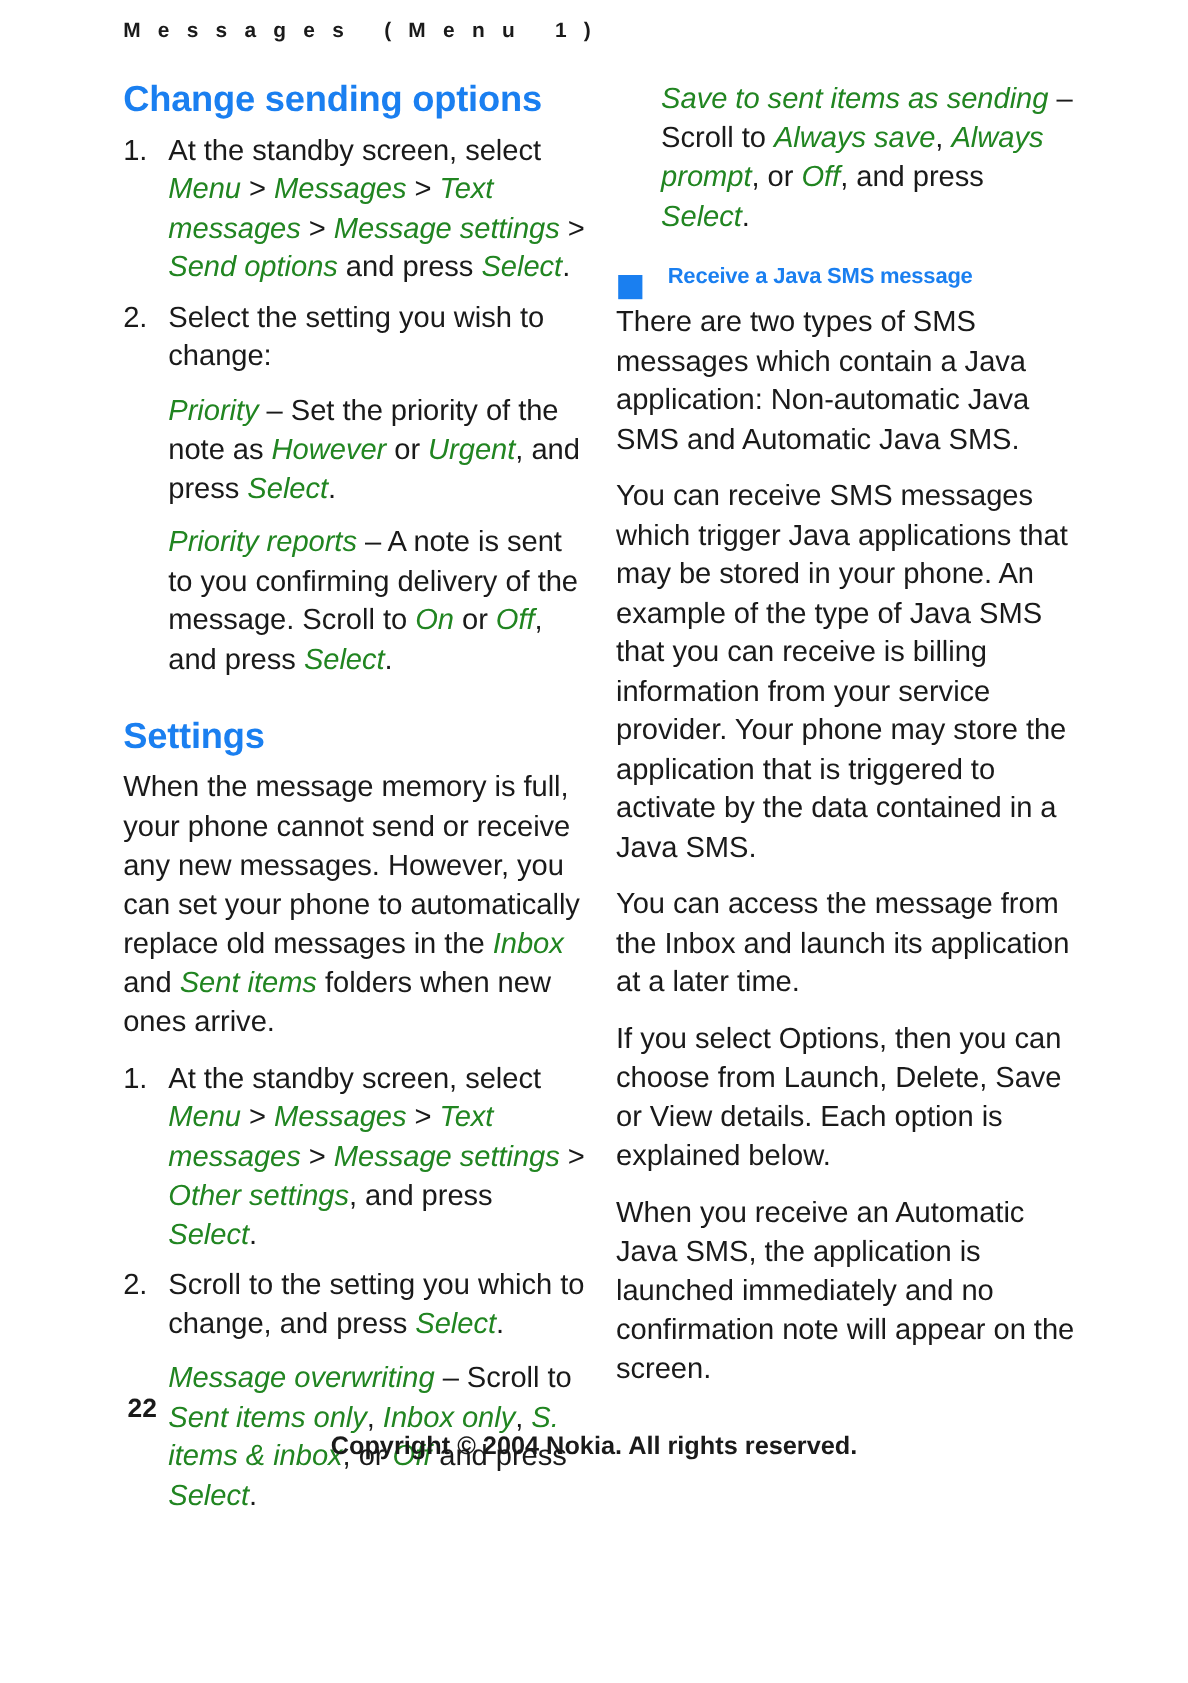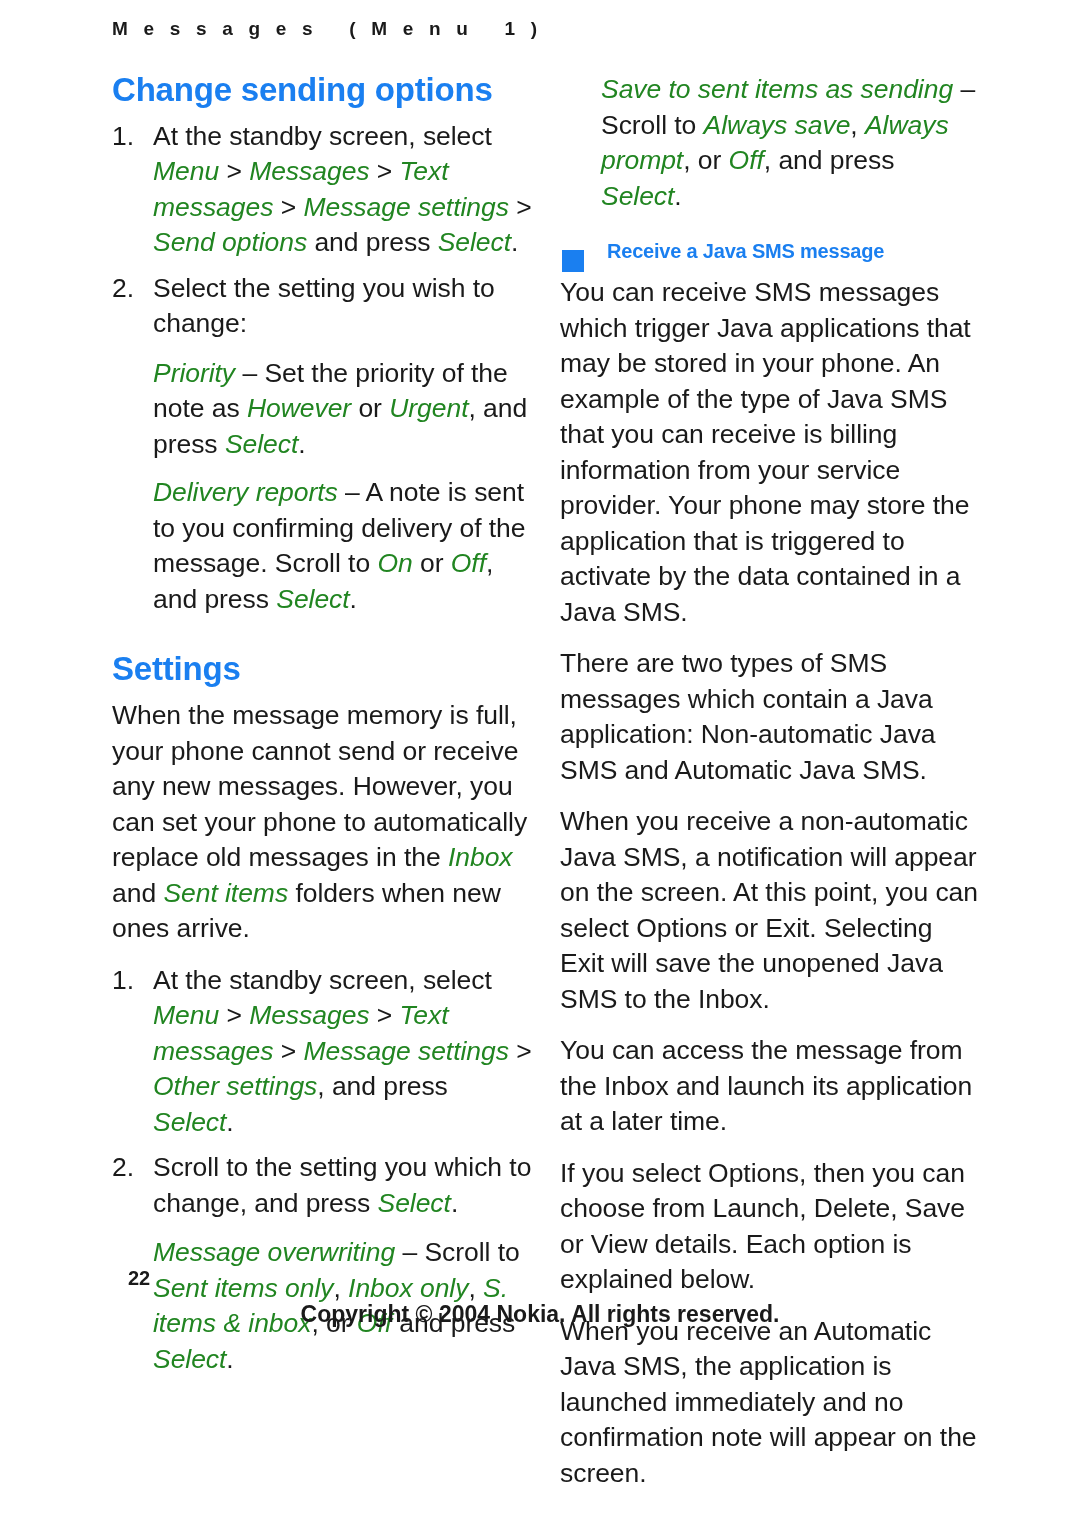--- a/index.html
+++ b/index.html
@@ -132,23 +132,23 @@
   
   .footer {
     position: absolute;
     left: 0;
     bottom: 34px;
     width: 1080px;
     height: 30px;
   }
   .page-number {
     position: absolute;
-    left: 128px;
+    left: 116px;
     top: 0;
-    font-size: 20px;
+    font-size: 24px;
     font-weight: bold;
     color: #1a1a1a;
   }
   .copyright {
     position: absolute;
     left: 0;
     top: 2px;
     width: 1080px;
     text-align: center;
     font-size: 23px;
@@ -174,21 +174,21 @@
         <li>
           <span class="num">1.</span><span><span>At the standby screen, select </span><span class="ui-term">Menu</span><span class="sep"> &gt; </span><span class="ui-term">Messages</span><span class="sep"> &gt; </span><span class="ui-term">Text messages</span><span class="sep"> &gt; </span><span class="ui-term">Message settings</span><span class="sep"> &gt; </span><span class="ui-term">Send options</span><span> and press </span><span class="ui-term">Select</span><span>.</span></span>
         </li>
         <li>
           <span class="num">2.</span><span>Select the setting you wish to change:</span>
         </li>
       </ol>
 
       <p class="body-text indented tight"><span class="ui-term">Priority</span><span> – Set the priority of the note as </span><span class="ui-term">However</span><span> or </span><span class="ui-term">Urgent</span><span>, and press </span><span class="ui-term">Select</span><span>.</span></p>
 
-      <p class="body-text indented"><span class="ui-term">Delivery reports</span><span> – A note is sent to you confirming delivery of the message. Scroll to </span><span class="ui-term">On</span><span> or </span><span class="ui-term">Off</span><span>, and press </span><span class="ui-term">Select</span><span>.</span></p>
+      <p class="body-text indented"><span class="ui-term">Priority reports</span><span> – A note is sent to you confirming delivery of the message. Scroll to </span><span class="ui-term">On</span><span> or </span><span class="ui-term">Off</span><span>, and press </span><span class="ui-term">Select</span><span>.</span></p>
 
       <h2 class="section-heading spaced-above">Settings</h2>
 
       <p class="body-text"><span>When the message memory is full, your phone cannot send or receive any new messages. However, you can set your phone to automatically replace old messages in the </span><span class="ui-term">Inbox</span><span> and </span><span class="ui-term">Sent items</span><span> folders when new ones arrive.</span></p>
 
       <ol class="step-list">
         <li>
           <span class="num">1.</span><span><span>At the standby screen, select </span><span class="ui-term">Menu</span><span class="sep"> &gt; </span><span class="ui-term">Messages</span><span class="sep"> &gt; </span><span class="ui-term">Text messages</span><span class="sep"> &gt; </span><span class="ui-term">Message settings</span><span class="sep"> &gt; </span><span class="ui-term">Other settings</span><span>, and press </span><span class="ui-term">Select</span><span>.</span></span>
         </li>
         <li>
@@ -200,23 +200,22 @@
       <p class="body-text indented"><span class="ui-term">Message overwriting</span><span> – Scroll to </span><span class="ui-term">Sent items only</span><span>, </span><span class="ui-term">Inbox only</span><span>, </span><span class="ui-term">S. items &amp; inbox</span><span>, or </span><span class="ui-term">Off</span><span> and press </span><span class="ui-term">Select</span><span>.</span></p>
 
     </div>
 
     <div class="col col-right">
 
       <p class="body-text indented"><span class="ui-term">Save to sent items as sending</span><span> – Scroll to </span><span class="ui-term">Always save</span><span>, </span><span class="ui-term">Always prompt</span><span>, or </span><span class="ui-term">Off</span><span>, and press </span><span class="ui-term">Select</span><span>.</span></p>
 
       <h2 class="chapter-heading"><span class="bullet-square"></span><span>Receive a Java SMS message</span></h2>
 
+      <p class="body-text">There are two types of SMS messages which contain a Java application: Non-automatic Java SMS and Automatic Java SMS.</p>
       <p class="body-text">You can receive SMS messages which trigger Java applications that may be stored in your phone. An example of the type of Java SMS that you can receive is billing information from your service provider. Your phone may store the application that is triggered to activate by the data contained in a Java SMS.</p>
-      <p class="body-text">There are two types of SMS messages which contain a Java application: Non-automatic Java SMS and Automatic Java SMS.</p>
-      <p class="body-text">When you receive a non-automatic Java SMS, a notification will appear on the screen. At this point, you can select Options or Exit. Selecting Exit will save the unopened Java SMS to the Inbox.</p>
       <p class="body-text">You can access the message from the Inbox and launch its application at a later time.</p>
       <p class="body-text">If you select Options, then you can choose from Launch, Delete, Save or View details. Each option is explained below.</p>
       <p class="body-text">When you receive an Automatic Java SMS, the application is launched immediately and no confirmation note will appear on the screen.</p>
 
     </div>
 
   </div>
 
   <div class="footer">
     <div class="page-number">22</div>

